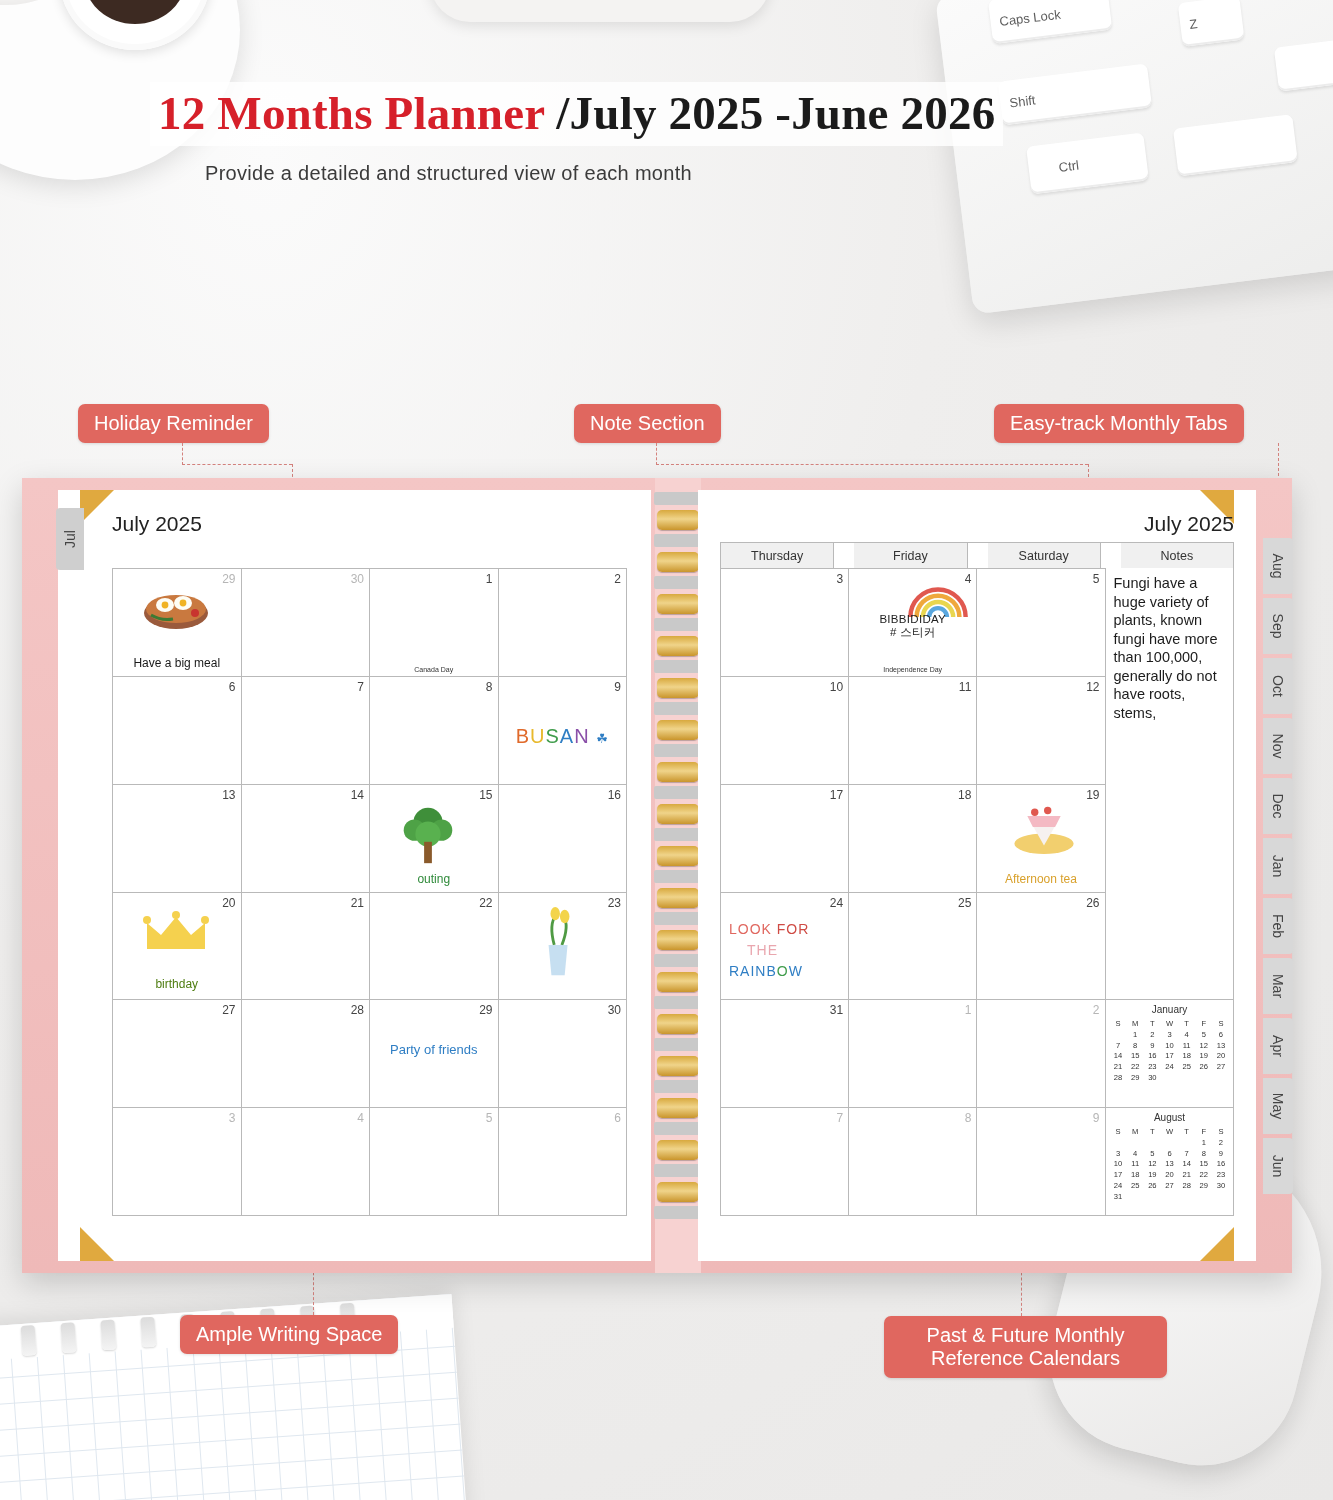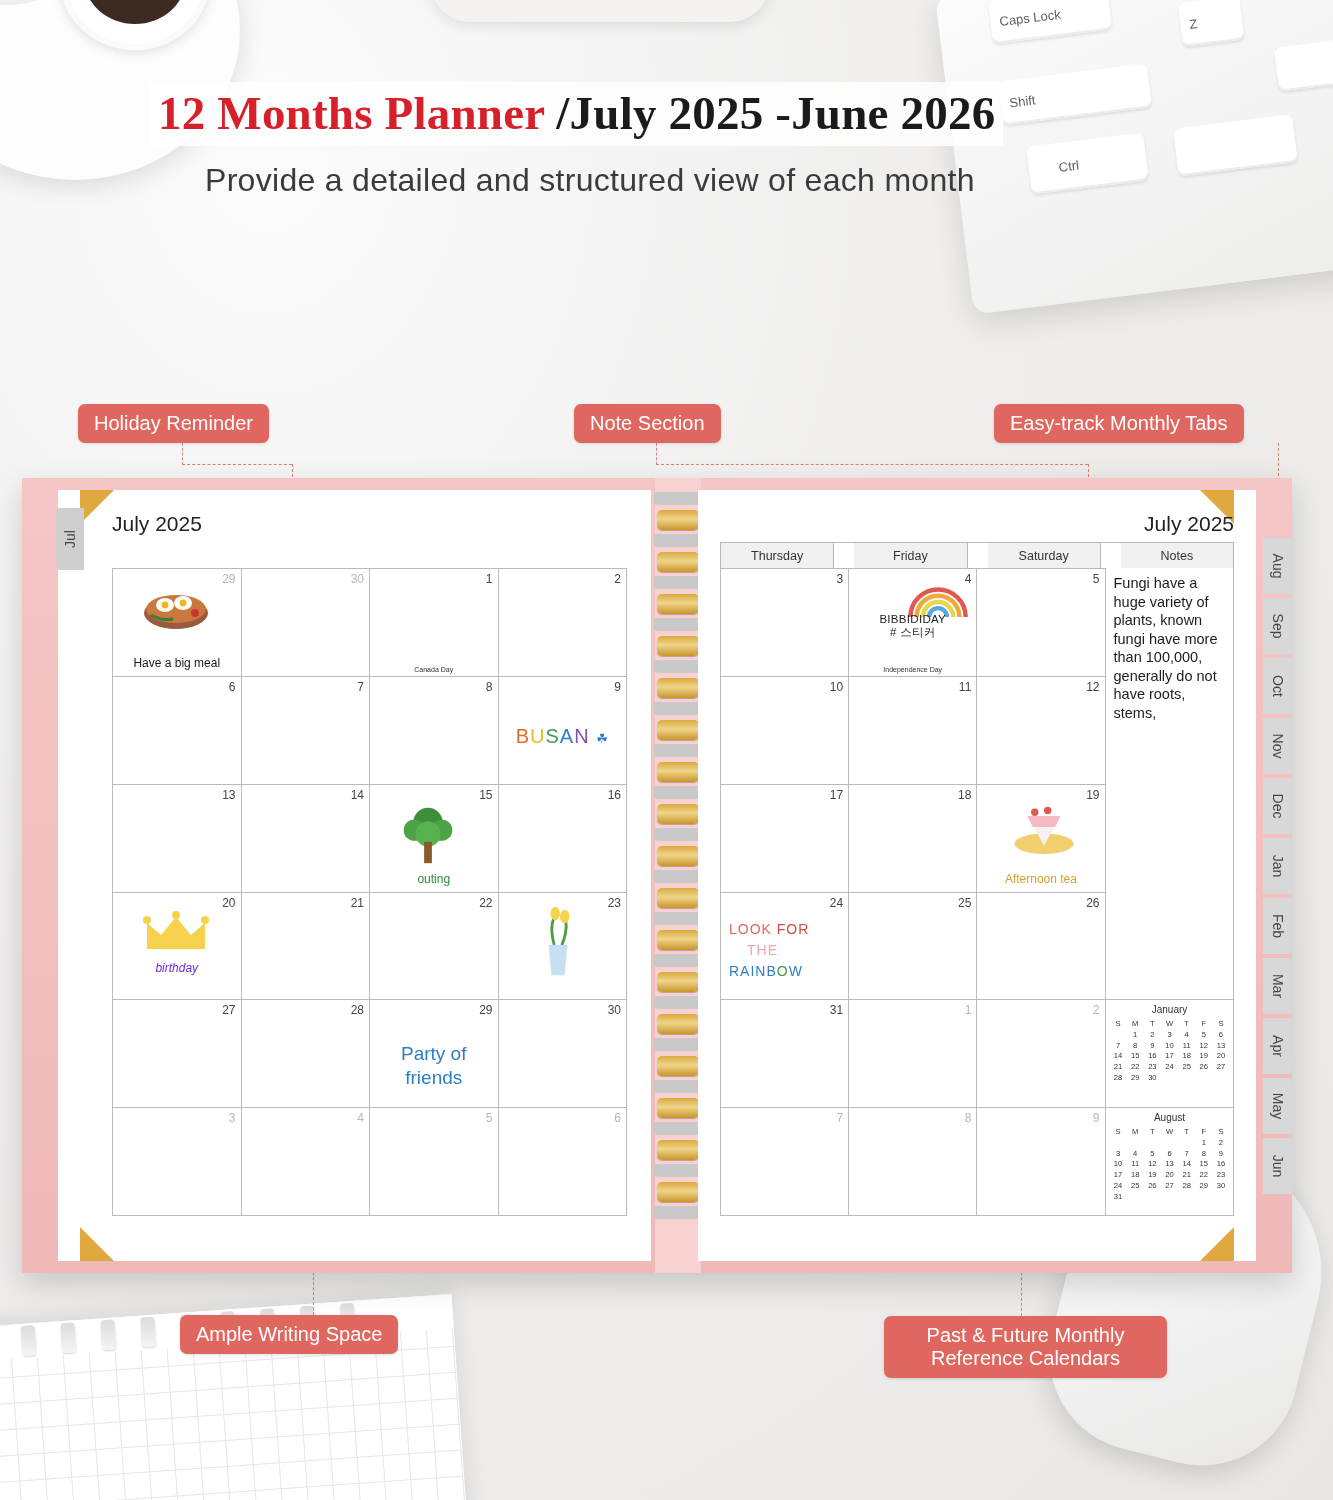--- a/index.html
+++ b/index.html
@@ -76,21 +76,21 @@
   .headline {
     font-family:"Liberation Serif", serif;
     font-size:47px; font-weight:bold; letter-spacing:.2px;
     background:rgba(255,255,255,.82); display:inline-block; padding:4px 8px 6px 8px;
     white-space:nowrap;
   }
   .headline .red { color:#d6202a; }
   .headline .blk { color:#1b1b1b;font-family:Liberation Serif, serif; }
   .subhead {
     position:absolute; left:205px; top:162px;
-    font-size:32px; color:#3b3b3b; letter-spacing:.3px;
+    font-size:20px; color:#3b3b3b; letter-spacing:.3px;
   }
 
   
   .pill {
     position:absolute; background:#e0675f; color:#fff; border-radius:7px;
     padding:8px 16px; font-size:20px; line-height:1.15; white-space:pre-line;
     box-shadow:0 1px 3px rgba(0,0,0,.12);
   }
   .pill.center { text-align:center; }
   .lead { position:absolute; border-color:#d4827d; }
@@ -338,21 +338,21 @@
         </div>
 
       <div class="dcell">
         <span class="dnum">20</span>
         <svg class="doodle" viewBox="0 0 70 44" style="left:28px; top:18px; width:70px; height:44px;">
           <path d="M6 38 L6 12 L20 24 L35 6 L50 24 L64 12 L64 38 Z" fill="#f5d14e"></path>
           <circle cx="6" cy="9" r="4" fill="#f5d14e"></circle>
             <circle cx="35" cy="4" r="4" fill="#f5d14e"></circle>
             <circle cx="64" cy="9" r="4" fill="#f5d14e"></circle>
         </svg>
-        <div class="note cap" style="bottom:24px; color:#6d28d9;font-style:italic;">birthday</div>
+        <div class="note cap" style="bottom:8px; color:#4d7c0f;">birthday</div>
       </div>
       <div class="dcell">
           <span class="dnum">21</span>
         </div>
       <div class="dcell">
           <span class="dnum">22</span>
         </div>
       <div class="dcell">
         <span class="dnum">23</span>
         <svg class="doodle" viewBox="0 0 46 78" style="left:38px; top:14px; width:44px; height:74px;">
@@ -365,21 +365,21 @@
       </div>
 
       <div class="dcell">
           <span class="dnum">27</span>
         </div>
       <div class="dcell">
           <span class="dnum">28</span>
         </div>
       <div class="dcell">
         <span class="dnum">29</span>
-        <div class="note" style="top:42px; color:#2f7ec4; font-size:19px; line-height:1.25;">Party of friends</div>
+        <div class="note" style="top:42px; color:#2f7ec4; font-size:13px; line-height:1.25;">Party of friends</div>
       </div>
       <div class="dcell">
           <span class="dnum">30</span>
         </div>
 
       <div class="dcell">
           <span class="dnum muted">3</span>
         </div>
       <div class="dcell">
           <span class="dnum muted">4</span>

